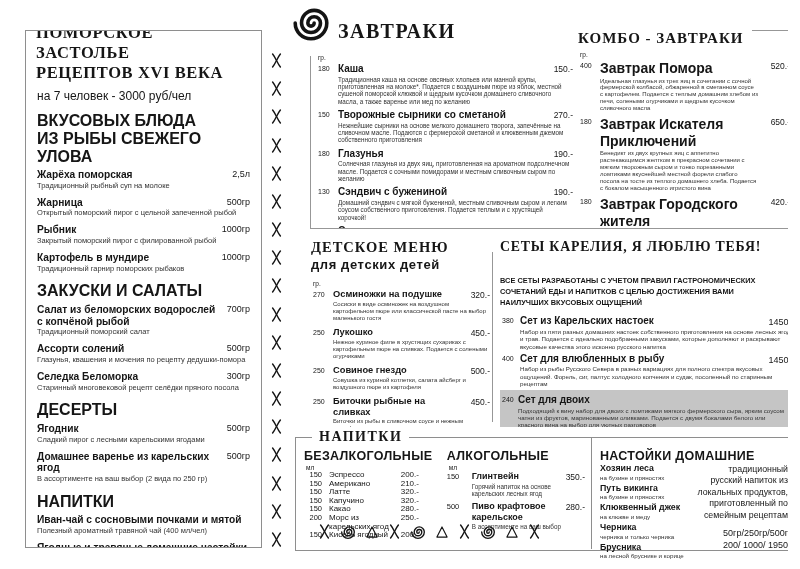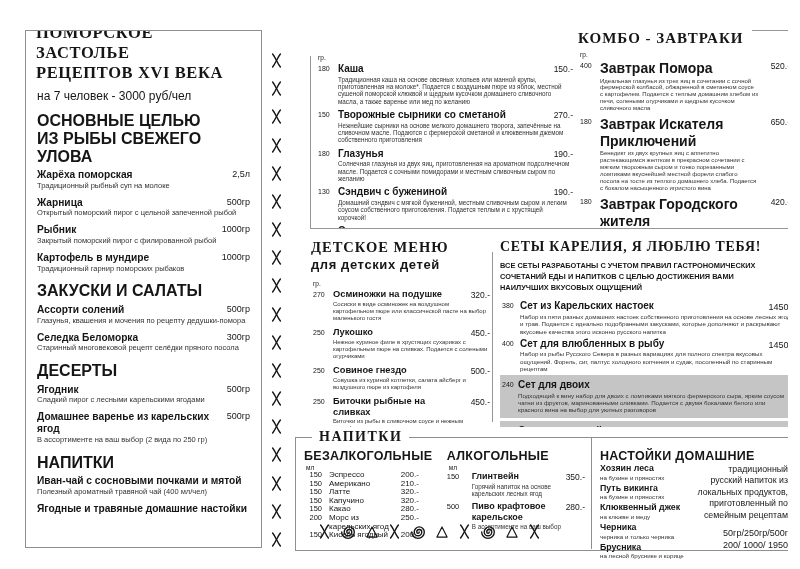--- a/index.html
+++ b/index.html
@@ -57,21 +57,21 @@
   .kids{position:absolute;left:311px;top:239px;width:179px;height:188px;overflow:hidden;}
   .kids h2{margin:0;font-size:14.5px;font-weight:bold;letter-spacing:1px;}
   .kids .kids-sub{font-size:13px;font-weight:bold;letter-spacing:.6px;margin:1px 0 8px;}
   .kids .mi-n{font-size:9.3px;padding-right:28px;}
   .kids .mi-d{font-size:6px;}
   .kids .mi{margin-bottom:5px;}
 
   
   .sets{position:absolute;left:500px;top:239px;width:296px;height:188px;overflow:hidden;}
   .sets h2{margin:0;font-size:13.8px;font-weight:bold;letter-spacing:.8px;}
-  .sets .sets-sub{font-size:7.4px;font-weight:bold;line-height:1.5;margin:5px 0 7px;width:272px;}
+  .sets .sets-sub{font-size:7.4px;font-weight:bold;line-height:1.5;margin:20px 0 7px;width:272px;}
   .sets .mi{padding-left:20px;margin-bottom:3px;}
   .sets .mi-n{font-size:10px;padding-right:34px;}
   .sets .mi-d{font-size:6.2px;margin-right:4px;}
   .sets .mi-p{font-size:9px;top:2px;right:2px;}
   .sets .hl{background:#c5c5c5;padding:4px 6px 5px 20px;margin:1px -2px 3px -2px;}
   .sets .hl .mi-g{left:4px;top:6px;}
 
   
   .drinks{position:absolute;left:295px;top:437px;width:500px;height:114px;
           border:1px solid #8e8e8e;box-sizing:border-box;}
@@ -111,21 +111,21 @@
 <div class="page">
 
   <section class="left-panel">
     <h1 class="lp-title">
       <span>ПОМОРСКОЕ ЗАСТОЛЬЕ</span><br>
       <span>РЕЦЕПТОВ XVI ВЕКА</span>
     </h1>
     <div class="lp-sub">на 7 человек - 3000 руб/чел</div>
 
     <h2 class="lp-h">
-      <span>ОСНОВНЫЕ ЦЕЛЬЮ</span><br>
+      <span>ВКУСОВЫХ БЛЮДА</span><br>
       <span>ИЗ РЫБЫ СВЕЖЕГО УЛОВА</span>
     </h2>
     <div class="lp-item">
       <div class="lp-row">
           <span class="lp-name">Жарёха поморская</span>
           <span class="lp-size">2,5л</span>
         </div>
       <div class="lp-desc">Традиционный рыбный суп на молоке</div>
     </div>
     <div class="lp-item">
@@ -144,20 +144,27 @@
     </div>
     <div class="lp-item">
       <div class="lp-row">
           <span class="lp-name">Картофель в мундире</span>
           <span class="lp-size">1000гр</span>
         </div>
       <div class="lp-desc">Традиционный гарнир поморских рыбаков</div>
     </div>
 
     <h2 class="lp-h">ЗАКУСКИ И САЛАТЫ</h2>
+    <div class="lp-item">
+      <div class="lp-row">
+          <span class="lp-name">Салат из беломорских водорослей с копчёной рыбой</span>
+          <span class="lp-size">700гр</span>
+        </div>
+      <div class="lp-desc">Традиционный поморский салат</div>
+    </div>
     <div class="lp-item">
       <div class="lp-row">
           <span class="lp-name">Ассорти солений</span>
           <span class="lp-size">500гр</span>
         </div>
       <div class="lp-desc">Глазунья, квашения и мочения по рецепту дедушки-помора</div>
     </div>
     <div class="lp-item">
       <div class="lp-row">
           <span class="lp-name">Селедка Беломорка</span>
@@ -307,20 +314,28 @@
     <path d="M16 2 C 11 8, 9 16, 4 22" stroke-width="2.2"></path>
   </svg>
 </span>
     </div>
 
   <div class="fline" style="left:310px;top:56px;width:1px;height:172px;"></div>
   <div class="fline" style="left:310px;top:228px;width:482px;height:1px;"></div>
   <div class="fline" style="left:791px;top:40px;width:1px;height:188px;"></div>
   <div class="fline" style="left:492px;top:252px;width:1px;height:170px;"></div>
 
+  <div class="bf-header">
+    <span class="glyph">
+      <svg width="40" height="40" viewBox="10 10.5 19 19">
+          <path d="M21 20 a1.5 1.5 0 0 1 -3 0 a3 3 0 0 1 6 0 a4.5 4.5 0 0 1 -9 0 a6 6 0 0 1 12 0 a7.5 7.5 0 0 1 -15 0" stroke="#141414" stroke-width="1.7" fill="none" stroke-linecap="round"></path>
+        </svg>
+    </span>
+    <h2 class="serif">ЗАВТРАКИ</h2>
+  </div>
   <section class="bf-items">
     <div class="unit">гр.</div>
     <div class="mi">
       <span class="mi-g">180</span>
       <span class="mi-p">150.-</span>
       <div class="mi-n">Каша</div>
       <div class="mi-d">Традиционная каша на основе овсяных хлопьев или манной крупы, приготовленная на молоке*. Подается с воздушным пюре из яблок, местной сушеной поморской клюквой и щедрым кусочком домашнего сливочного масла, а также варенье или мед по желанию</div>
     </div>
     <div class="mi">
       <span class="mi-g">150</span>

